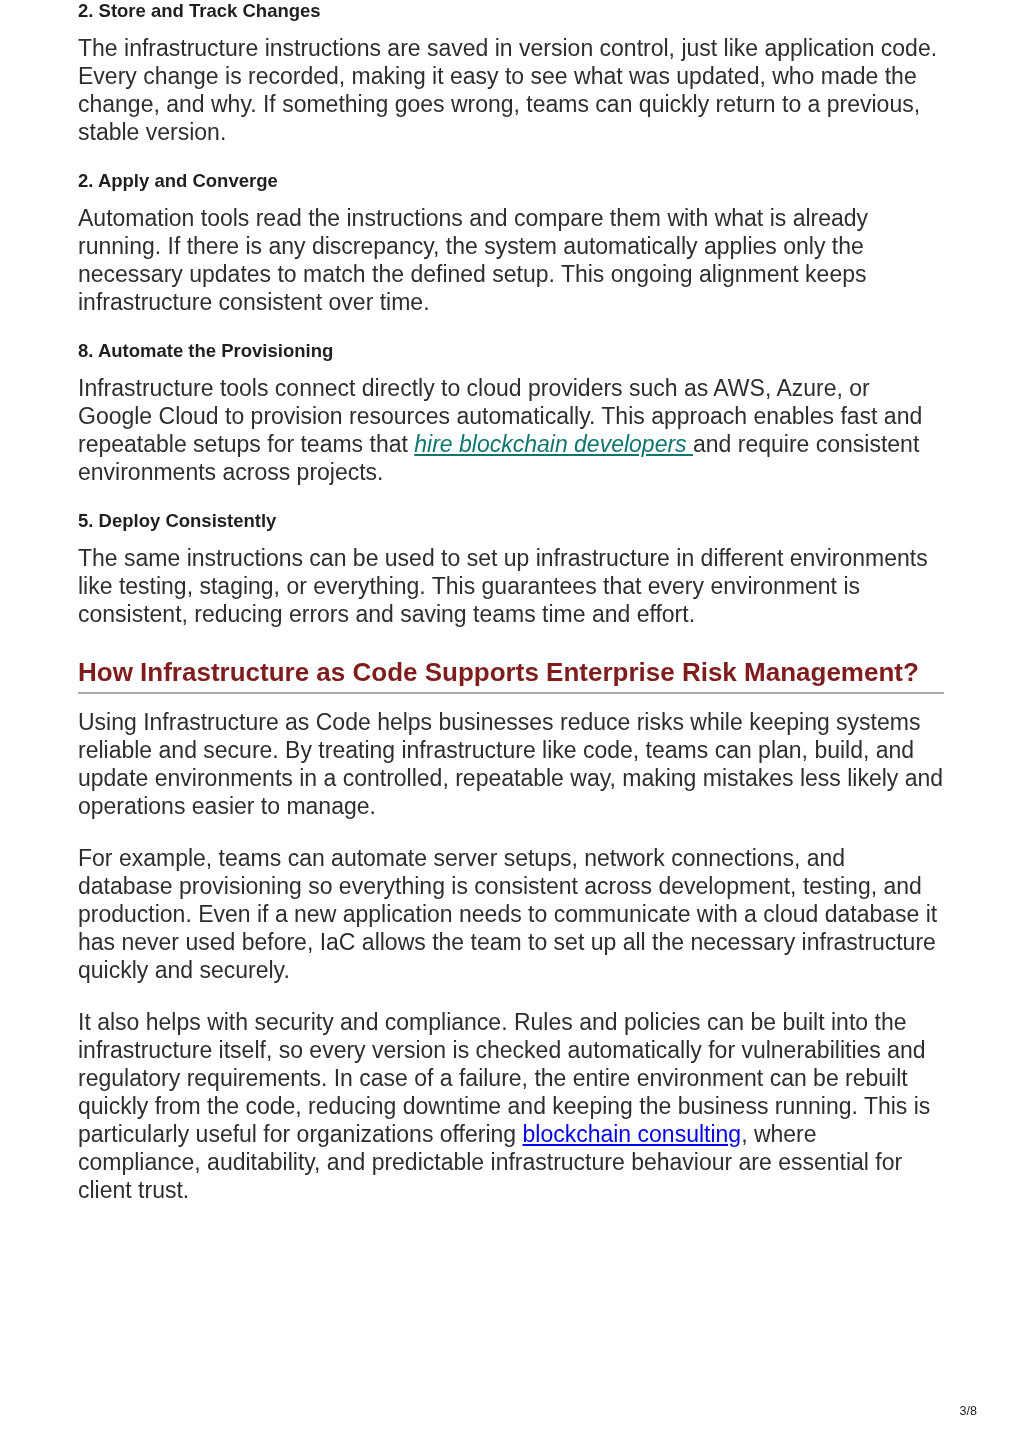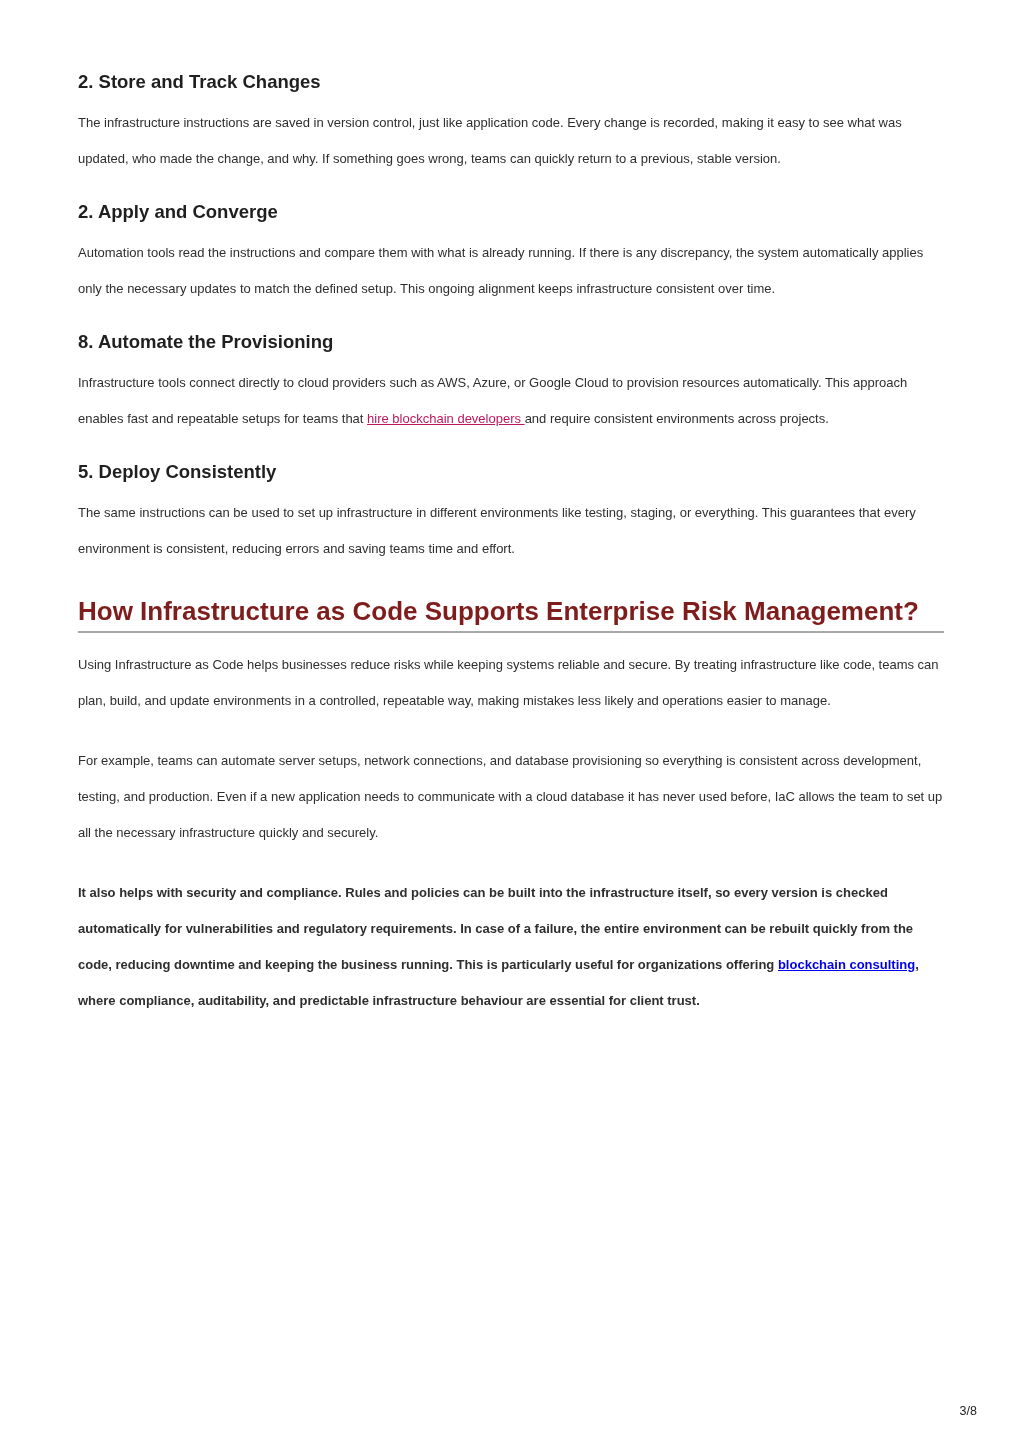--- a/index.html
+++ b/index.html
@@ -13,36 +13,35 @@
     position: relative;
     overflow: hidden;
     font-family: "Liberation Sans", sans-serif;
     color: #2e2e2e;
   }
   .content {
     position: absolute;
     left: 78px;
     top: 0;
     width: 866px;
-    padding-top: 71px;
   }
   h3.sec-heading {
     font-size: 18.5px;
     line-height: 22px;
     font-weight: bold;
     color: #1f1f1f;
     margin: 0 0 12px 0;
   }
   p.body-text {
-    font-size: 13px;
-    line-height: 36px;
+    font-size: 23px;
+    line-height: 28px;
     margin: 0 0 24px 0;
     color: #2e2e2e;
   }
-  p.body-text:last-child { margin-bottom: 0; font-weight: bold; }
+  p.body-text:last-child { margin-bottom: 0; }
   h2.main-heading {
     font-size: 26px;
     line-height: 32px;
     font-weight: bold;
     color: #7f1d1d;
     margin: 28px 0 0 0;
   }
   hr.heading-rule {
     border: none;
     height: 2px;
@@ -70,21 +69,21 @@
 
 <div class="content">
 
   <h3 class="sec-heading">2. Store and Track Changes</h3>
   <p class="body-text">The infrastructure instructions are saved in version control, just like application code. Every change is recorded, making it easy to see what was updated, who made the change, and why. If something goes wrong, teams can quickly return to a previous, stable version.</p>
 
   <h3 class="sec-heading">2. Apply and Converge</h3>
   <p class="body-text">Automation tools read the instructions and compare them with what is already running. If there is any discrepancy, the system automatically applies only the necessary updates to match the defined setup. This ongoing alignment keeps infrastructure consistent over time.</p>
 
   <h3 class="sec-heading">8. Automate the Provisioning</h3>
-  <p class="body-text"><span>Infrastructure tools connect directly to cloud providers such as AWS, Azure, or Google Cloud to provision resources automatically. This approach enables fast and repeatable setups for teams that </span><a class="inline-link" style="color: #be185d;">hire blockchain developers </a><span>and require consistent environments across projects.</span></p>
+  <p class="body-text"><span>Infrastructure tools connect directly to cloud providers such as AWS, Azure, or Google Cloud to provision resources automatically. This approach enables fast and repeatable setups for teams that </span><a class="inline-link" style="color: #0f766e; font-style: italic;">hire blockchain developers </a><span>and require consistent environments across projects.</span></p>
 
   <h3 class="sec-heading">5. Deploy Consistently</h3>
   <p class="body-text">The same instructions can be used to set up infrastructure in different environments like testing, staging, or everything. This guarantees that every environment is consistent, reducing errors and saving teams time and effort.</p>
 
   <h2 class="main-heading">How Infrastructure as Code Supports Enterprise Risk Management?</h2>
   <hr class="heading-rule">
 
   <p class="body-text">Using Infrastructure as Code helps businesses reduce risks while keeping systems reliable and secure. By treating infrastructure like code, teams can plan, build, and update environments in a controlled, repeatable way, making mistakes less likely and operations easier to manage.</p>
 
   <p class="body-text"><b class="inline-bold">For example</b><span>, teams can automate server setups, network connections, and database provisioning so everything is consistent across development, testing, and production. Even if a new application needs to communicate with a cloud database it has never used before, IaC allows the team to set up all the necessary infrastructure quickly and securely.</span></p>

